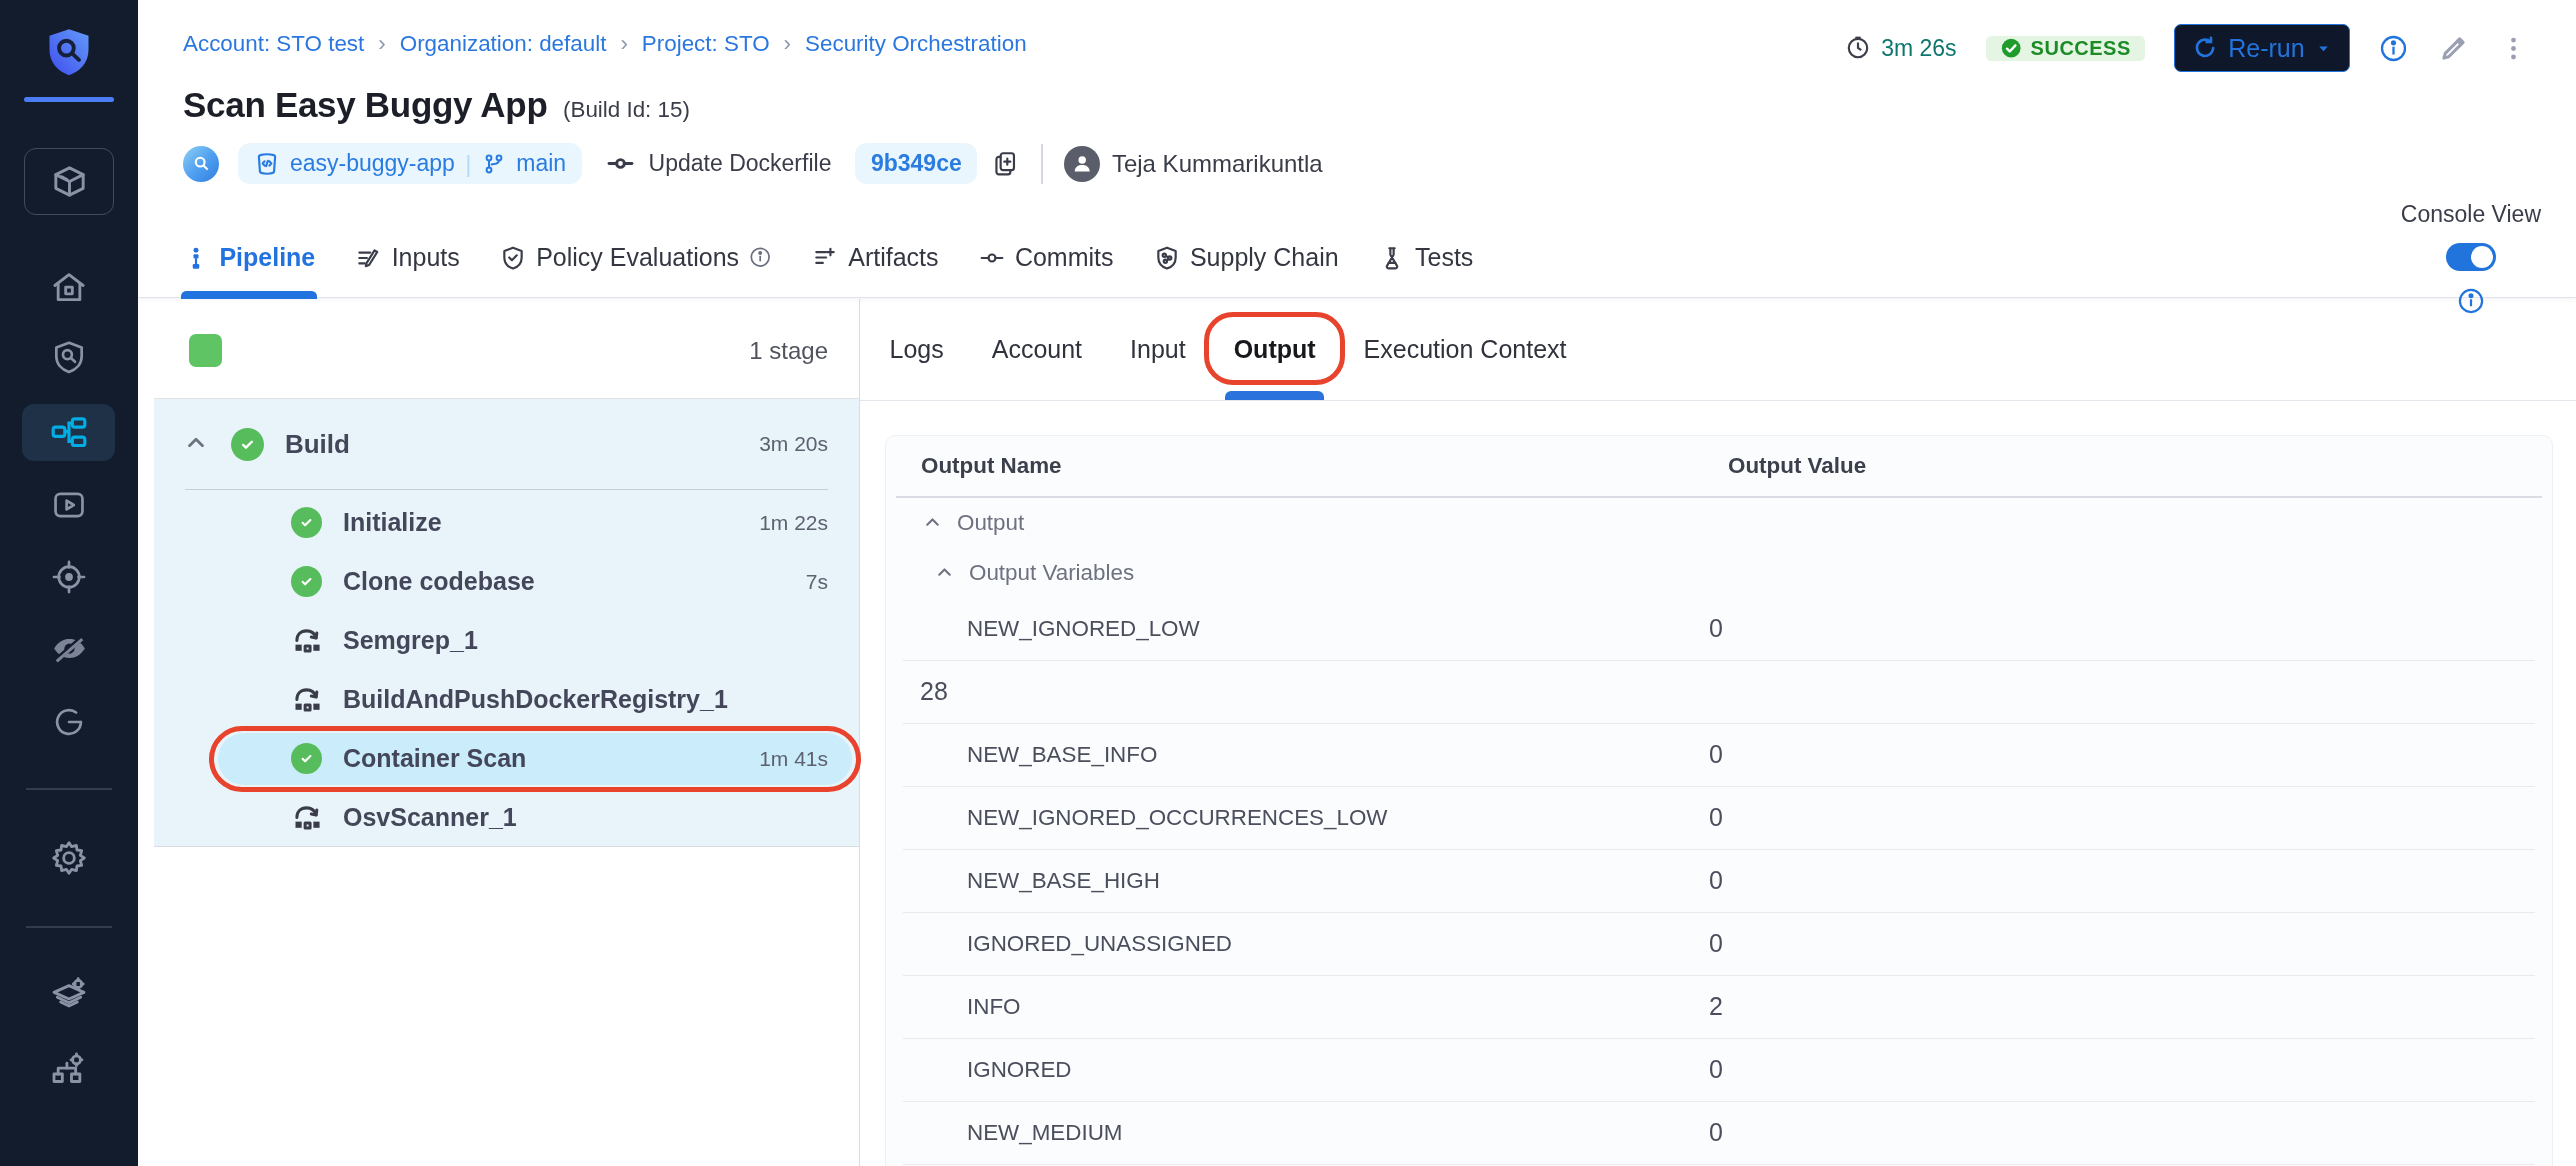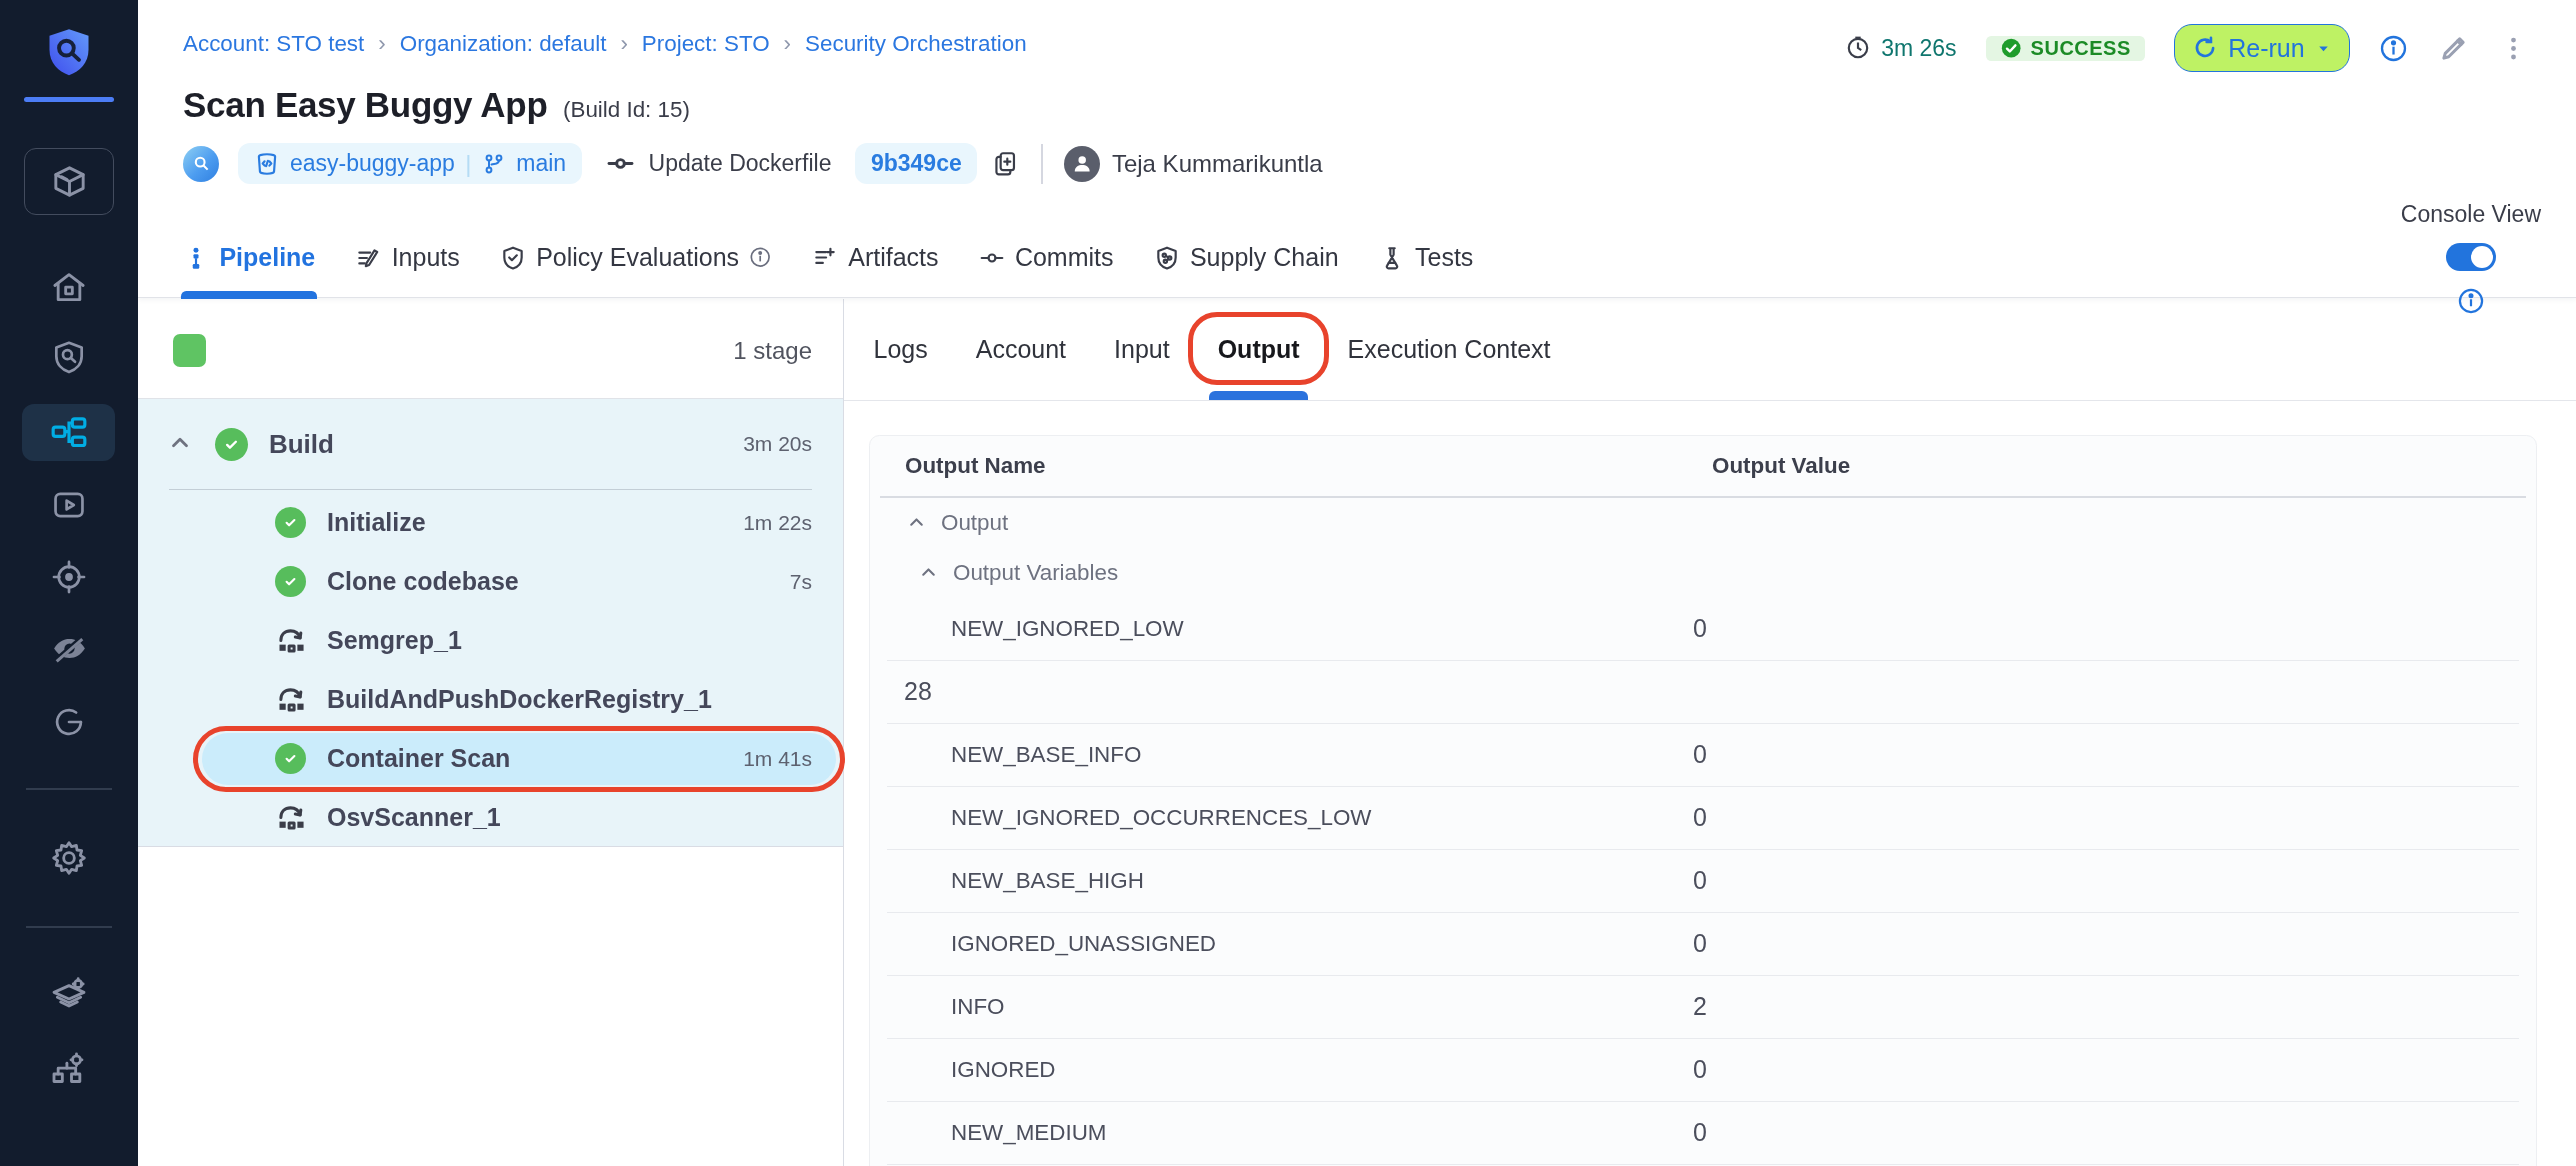--- a/index.html
+++ b/index.html
@@ -48,41 +48,41 @@
   .meta-vdiv { width:1.7px; height:40px; background:#d5d7e0; margin:0 21px; }
   .avatar { width:36px; height:36px; border-radius:50%; background:#5a5e6b;
     display:flex; align-items:center; justify-content:center; }
   .author { font-size:24px; color:#3a3d49; margin-left:12px; }
 
   .header-right { position:absolute; top:24px; right:48px; display:flex; align-items:center; gap:29px; }
   .duration-wrap { display:flex; align-items:center; gap:10.4px; font-size:23px; color:#0f766e; }
   .status-badge { background:#e4f6e3; border-radius:5.2px; height:25px; display:flex; align-items:center;
     gap:8.6px; padding:0 14px; }
   .status-badge .txt { color:#1c8b26; font-size:20px; font-weight:700; letter-spacing:0.5px; }
-  .rerun-btn { border:1.7px solid #2274dd; border-radius:18px; height:48px; display:flex; align-items:center;
-    gap:10.4px; padding:0 17px; color:#2274dd; font-size:25px; font-weight:500; background:#bef264; cursor:pointer; }
+  .rerun-btn { border:1.7px solid #2274dd; border-radius:7px; height:48px; display:flex; align-items:center;
+    gap:10.4px; padding:0 17px; color:#2274dd; font-size:25px; font-weight:500; background:#0f172a; cursor:pointer; }
   .gicon { stroke:#9aa0b2; fill:none; stroke-width:2.2; stroke-linecap:round; stroke-linejoin:round; }
 
   .tabs-row { position:absolute; bottom:0; left:45px; right:35px; height:79px;
     display:flex; align-items:center; gap:40px; }
   .tab { position:relative; height:100%; display:flex; align-items:center; gap:10.4px;
     font-size:25px; color:#343742; font-weight:500; cursor:pointer; }
   .tab .ticon { stroke:#3a3d49; fill:none; stroke-width:2; stroke-linecap:round; stroke-linejoin:round; }
   .tab.active { color:#2273df; font-weight:600; }
   .tab.active .ticon { stroke:#2273df; }
   .tab.active::after { content:""; position:absolute; left:-1.7px; right:-1.7px; bottom:-1.7px; height:7.8px;
     background:#2273df; border-radius:5.2px 5.2px 0 0; }
   .tab-info { stroke:#6a6e7e; fill:none; stroke-width:1.8; }
   .console-wrap { margin-left:auto; display:flex; align-items:center; gap:15.5px;flex-direction:column; }
   .console-label { font-size:23px; color:#3a3d49; }
   .toggle { width:50px; height:28px; background:#2274dd; border-radius:14px; position:relative; cursor:pointer; }
   .toggle .knob { position:absolute; top:2.6px; right:2.6px; width:22.4px; height:22.4px; background:#fff; border-radius:50%; }
 
   
-  .content { position:absolute; top:299px; left:0; right:0; bottom:0; display:flex; }
+  .content { position:absolute; top:299px; left:0; right:0; bottom:0; display:flex;padding-left:16px; }
   .stage-panel { width:706px; border-right:1.7px solid #d9dce4; background:#fff; }
   .stage-head { height:100px; border-bottom:1.7px solid #e0e3e8; position:relative; }
   .stage-chip { position:absolute; left:35px; top:35px; width:33px; height:33px;
     background:#5fc463; border-radius:7px; }
   .stage-count { position:absolute; right:31px; top:38px; font-size:24px; color:#51545f; }
   .stage-tree { background:#e8f4f9; height:448px; border-bottom:1.7px solid #d9dce4; }
   .build-row { height:90px; display:flex; align-items:center; cursor:pointer; }
   .chev { stroke:#6e7280; fill:none; stroke-width:2.6; stroke-linecap:round; stroke-linejoin:round; }
   .build-row .chev-box { margin-left:28.5px; }
   .check-circle { width:33px; height:33px; border-radius:50%; background:#57bd5c;

